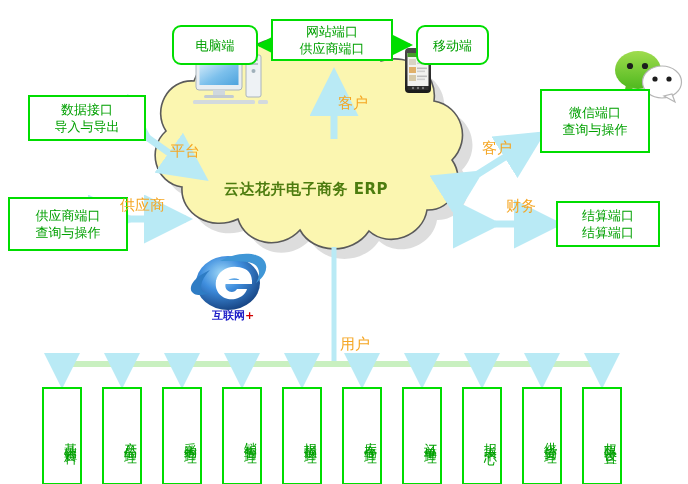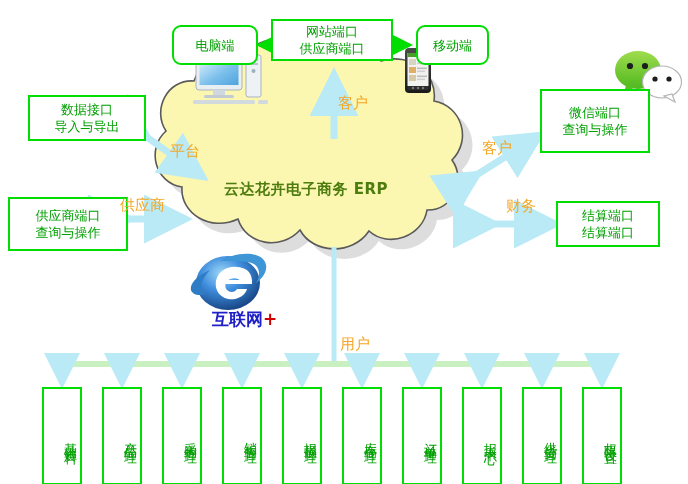--- a/index.html
+++ b/index.html
@@ -12,21 +12,21 @@
        align-items:center;justify-content:center;color:#00a000;
        font-size:13px;line-height:17px;white-space:nowrap;}
   .box.rounded{border-radius:9px;}
   .box.vert{writing-mode:vertical-rl;text-orientation:upright;
             font-size:13px;line-height:20px;letter-spacing:3px;
             align-items:center;justify-content:flex-start;padding-top:3px;}
   .lbl{position:absolute;color:#f5a623;font-size:15px;white-space:nowrap;}
   .cloudtxt{position:absolute;color:#4d7c0f;font-weight:bold;white-space:nowrap;}
   .t1{font-size:15px;letter-spacing:.5px;}
   .t2{font-size:14px;letter-spacing:.5px;}
-  .inetlbl{position:absolute;color:#2020c8;font-weight:bold;font-size:17px;}
+  .inetlbl{position:absolute;color:#2020c8;font-weight:bold;font-size:11px;}
   .inetplus{color:#d00000;}
 </style>
 </head>
 <body>
 
 <div id="stage">
 
   <svg class="layer" viewBox="0 0 688 484">
     <defs>
       <marker id="mg" markerWidth="7" markerHeight="7" refX="6" refY="3.5" orient="auto">

